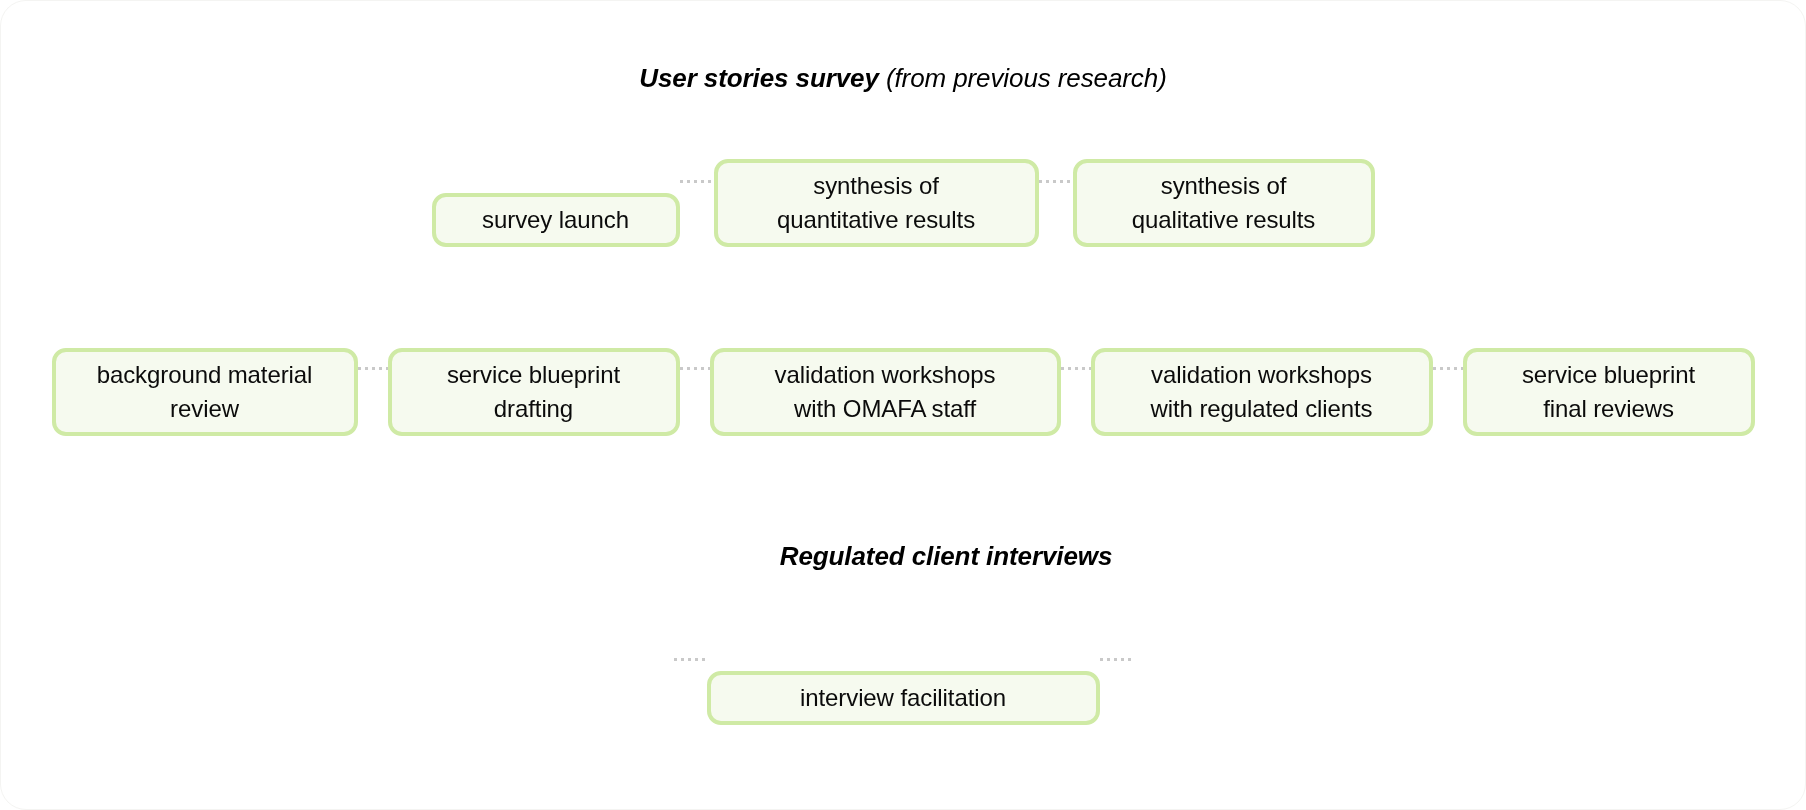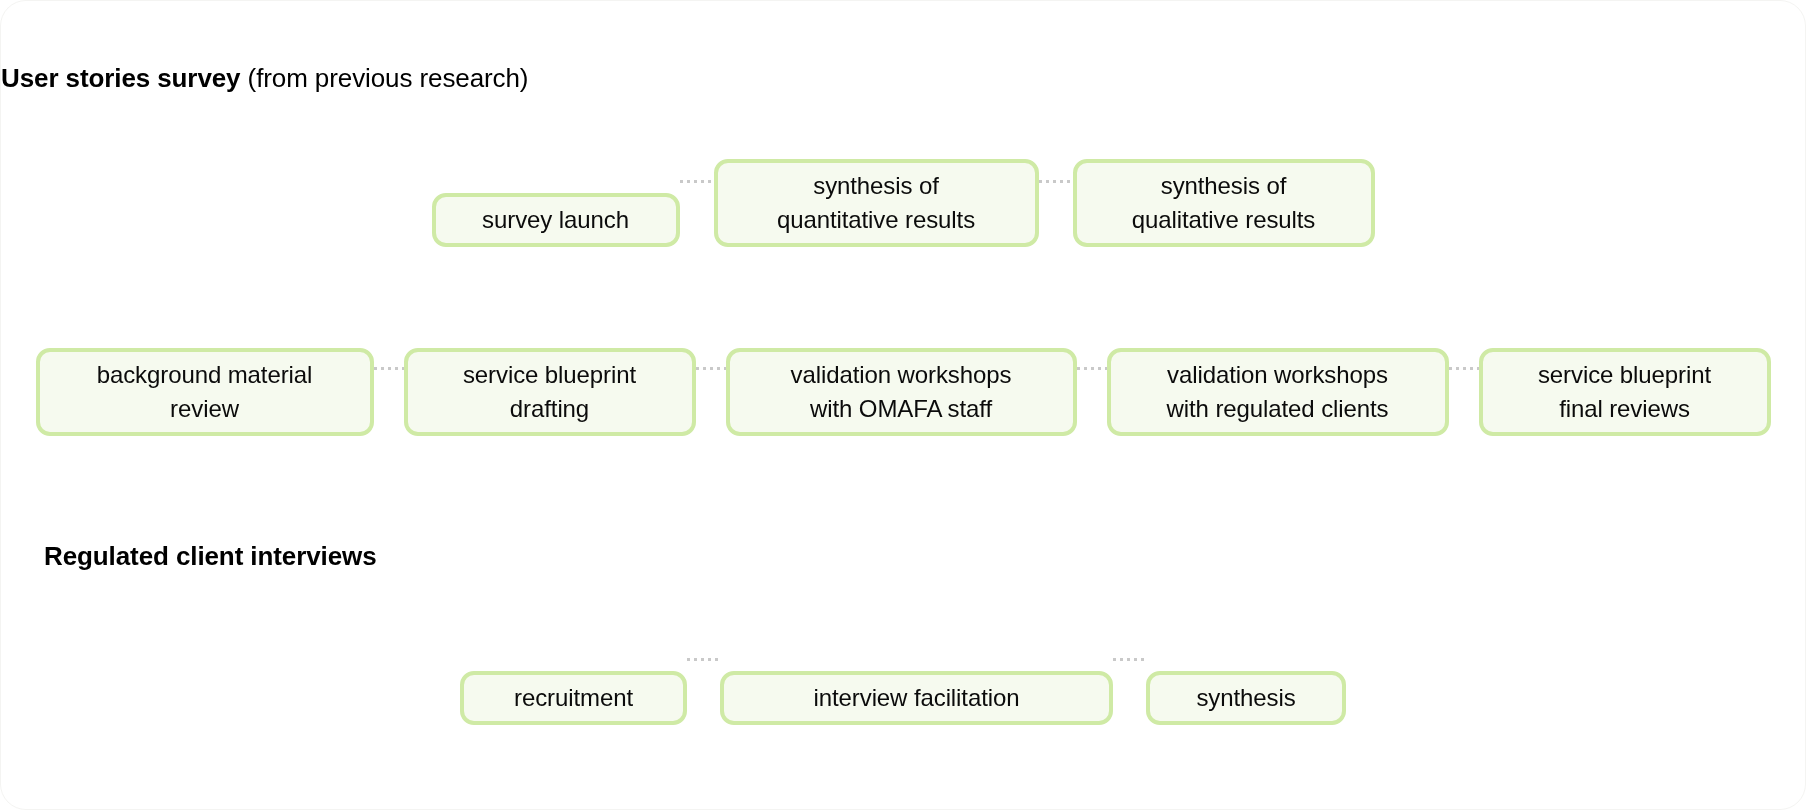--- a/index.html
+++ b/index.html
@@ -26,27 +26,28 @@
   }
 
   .group {
     position: absolute;
     left: 0;
     width: 100%;
   }
 
   .group-title {
     width: 100%;
-    text-align: left;
+    text-align: center;
     color: #000000;
     font-size: 26px;
     line-height: 30px;
     font-weight: 400;
     letter-spacing: -0.1px;
     white-space: nowrap;
+    font-style: italic;
   }
   .group-title .strong {
     font-weight: 700;
   }
 
   .row {
     position: relative;
     display: flex;
     flex-direction: row;
     align-items: flex-end;
@@ -86,21 +87,21 @@
   #group-user-stories .row { height: 132px; }
   #group-user-stories .node.n0 { width: 248px; }
   #group-user-stories .node.n1 { width: 325px; }
   #group-user-stories .node.n2 { width: 302px; }
   #group-user-stories .connector { width: 34px; }
 
   
   #group-blueprint { top: 300px; }
   #group-blueprint .group-title { margin-bottom: 22px; }
   #group-blueprint .row { height: 135px; }
-  #group-blueprint .node.n0 { width: 338px; margin-top: 44px; }
+  #group-blueprint .node.n0 { width: 306px; margin-top: 44px; }
   #group-blueprint .node.n1 { width: 292px; }
   #group-blueprint .node.n2 { width: 351px; }
   #group-blueprint .node.n3 { width: 342px; }
   #group-blueprint .node.n4 { width: 292px; }
   #group-blueprint .connector { width: 30px; }
 
   
   #group-interviews { top: 540px; }
   #group-interviews .group-title { margin-bottom: 22px; margin-left: 43px; }
   #group-interviews .row { height: 132px; }
@@ -139,21 +140,19 @@
       <div class="connector"></div>
       <div class="node n4">service blueprint<br>final reviews</div>
     </div>
   </div>
 
   <div class="group" id="group-interviews">
     <div class="group-title">
       <span class="strong">Regulated client interviews</span><span></span>
     </div>
     <div class="row">
-      <div class="node n0">recruitment</div>
       <div class="connector"></div>
       <div class="node n1">interview facilitation</div>
       <div class="connector"></div>
-      <div class="node n2">synthesis</div>
     </div>
   </div>
 
 </div>
 
 </body></html>

